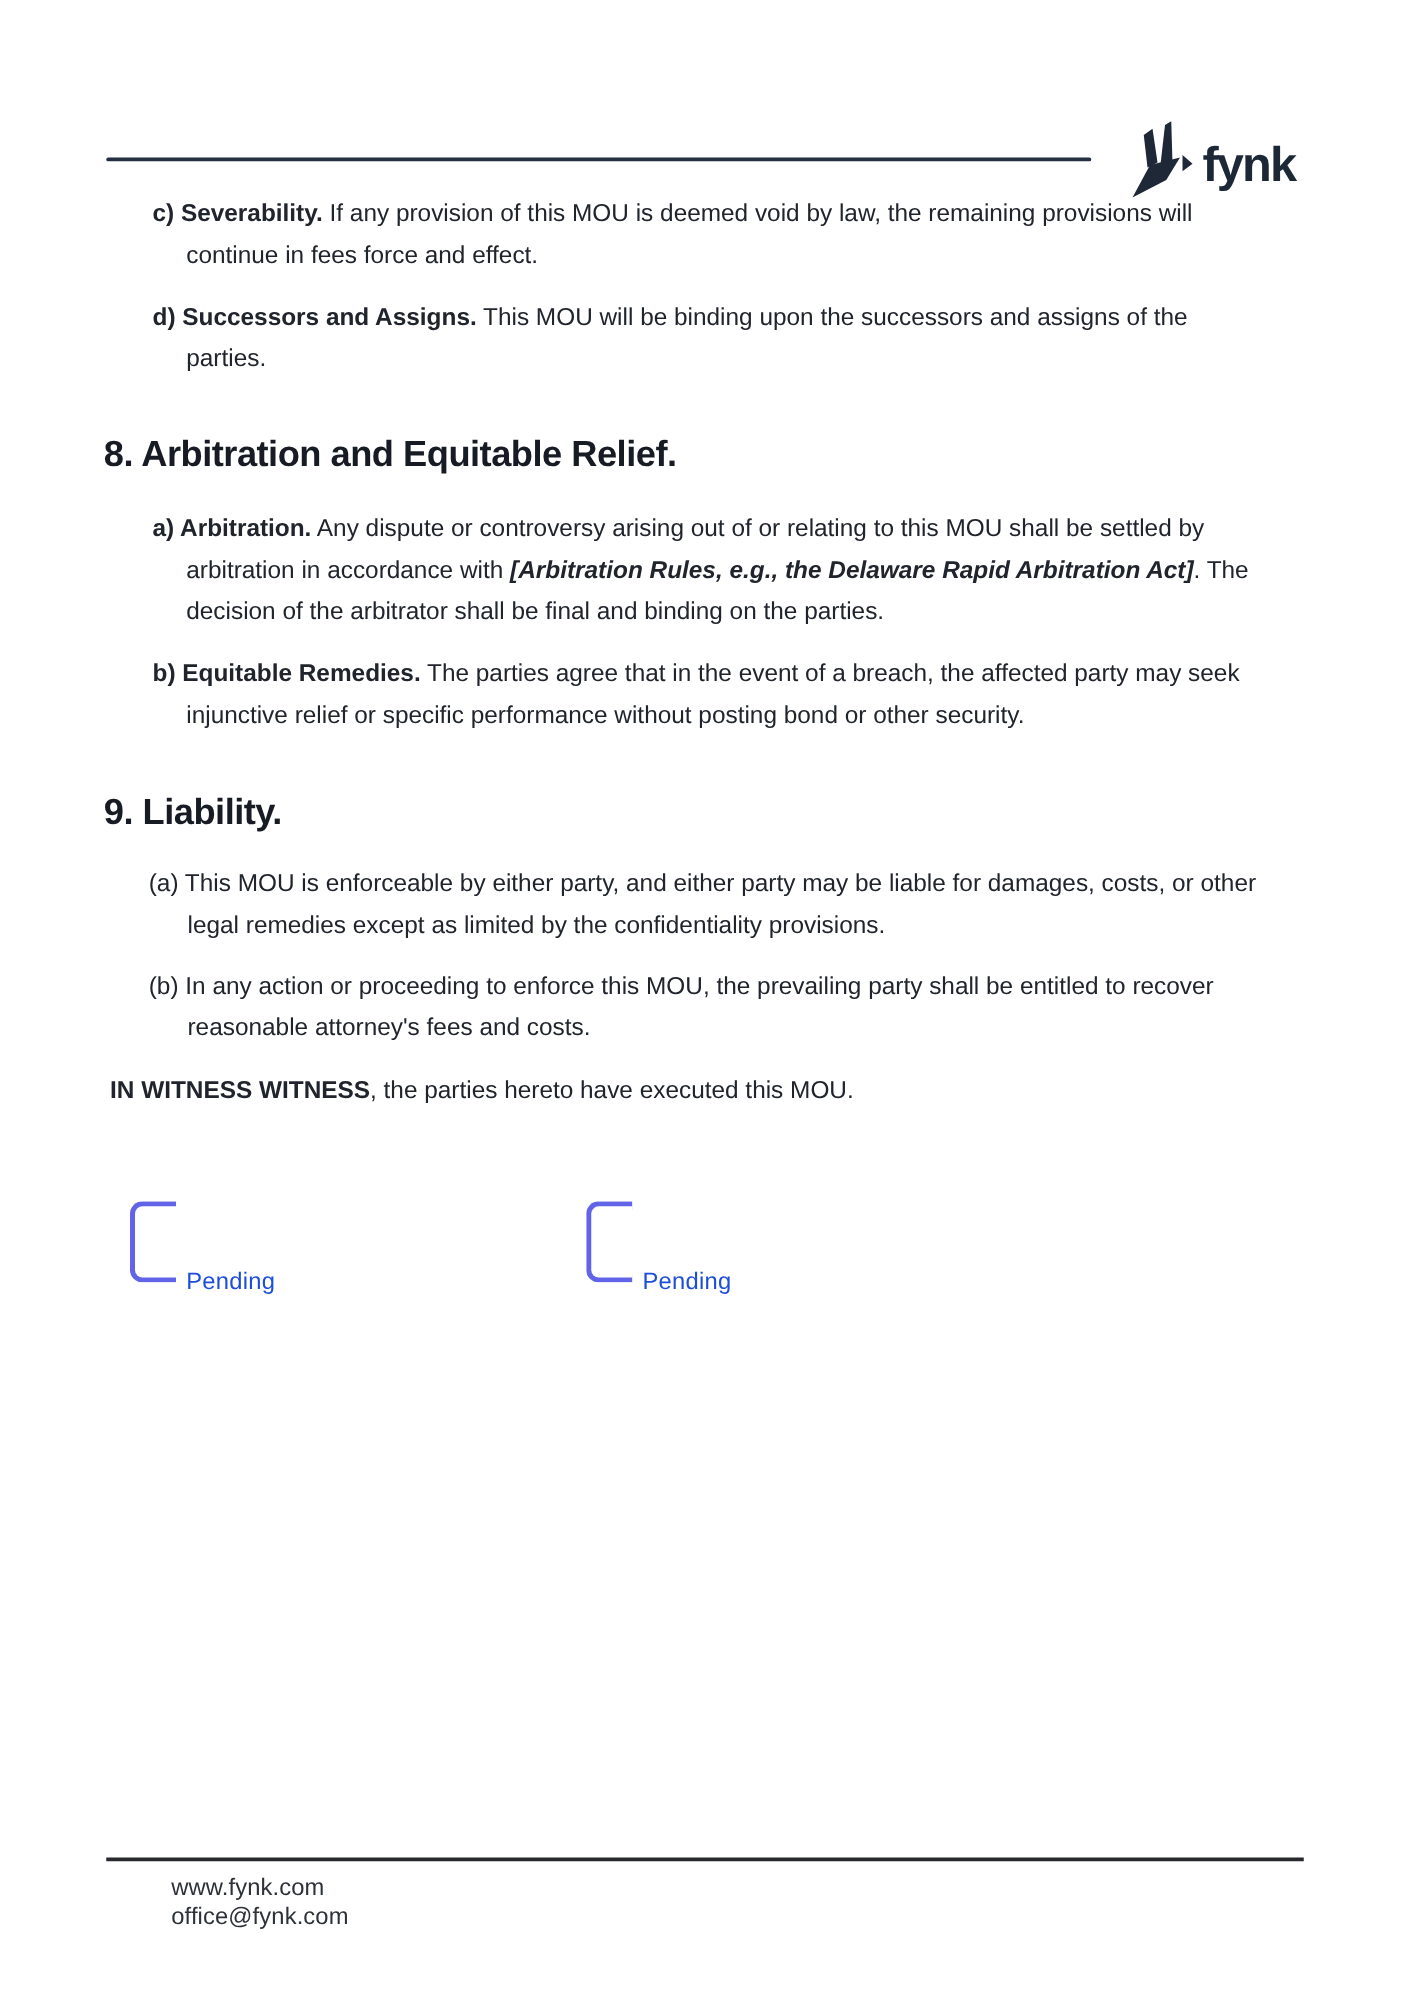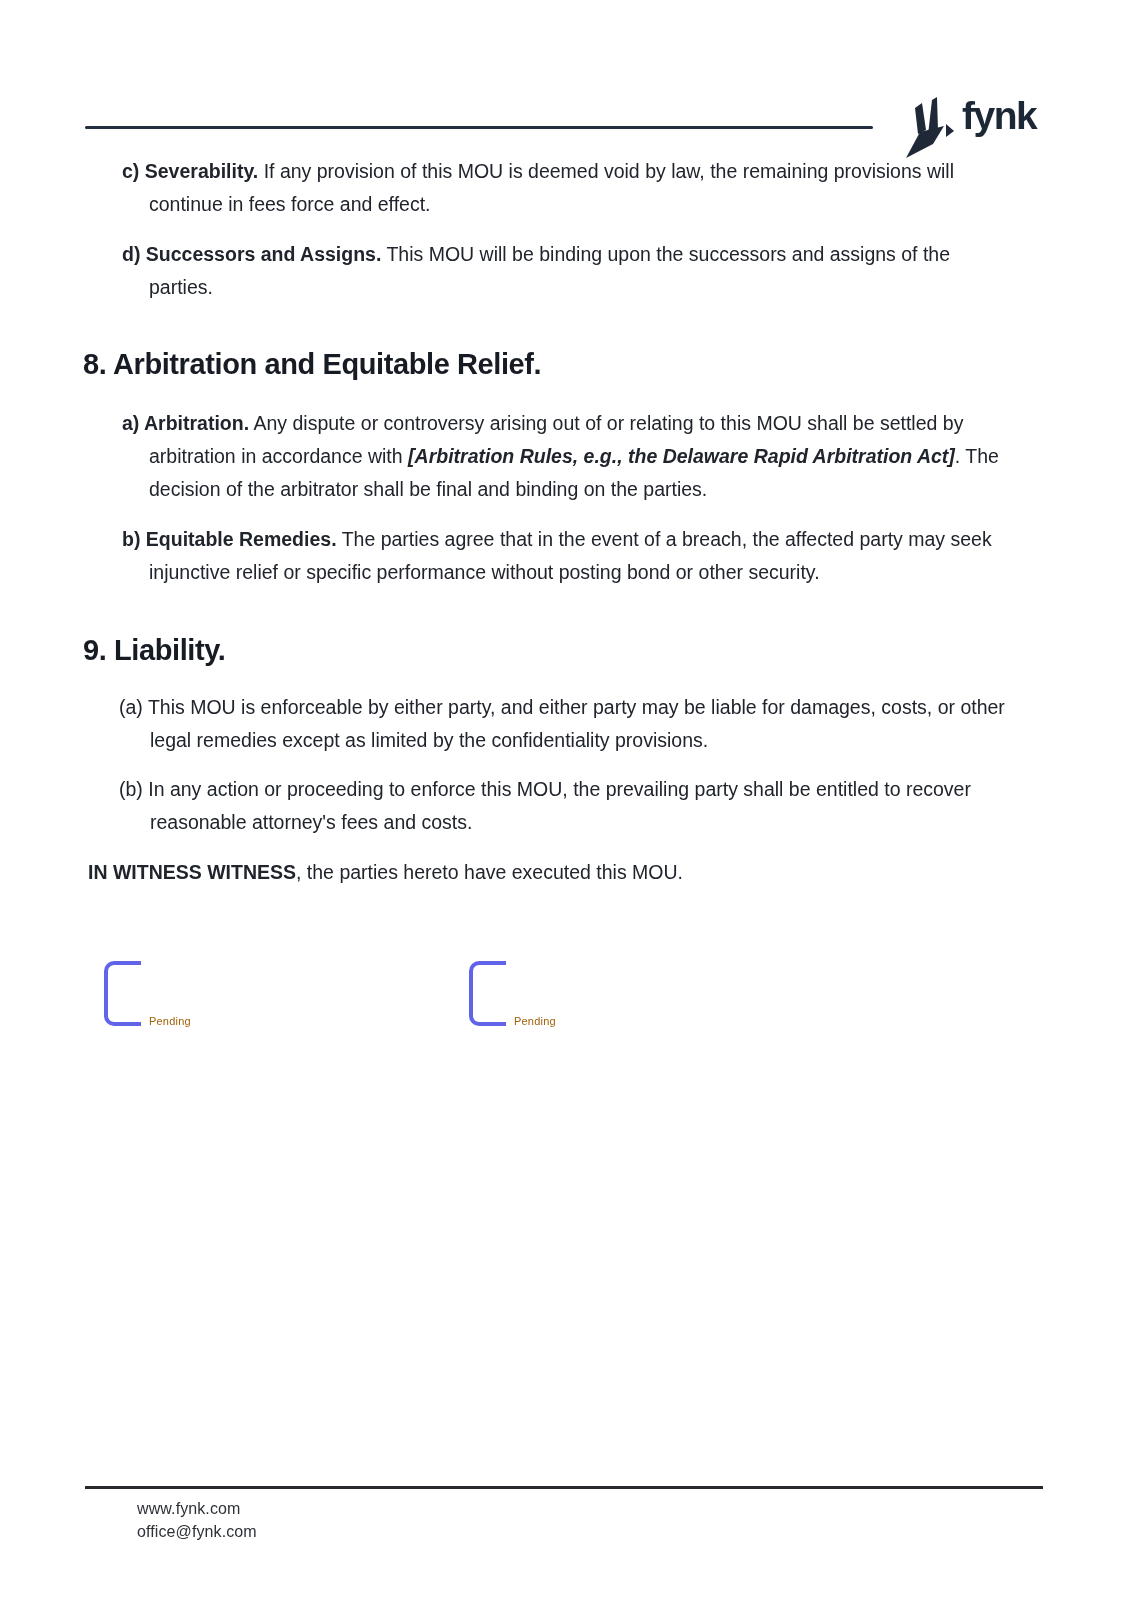--- a/index.html
+++ b/index.html
@@ -19,21 +19,21 @@
     position: absolute;
     left: 85px; top: 126px;
     width: 788px; height: 3px;
     background: #232e40;
     border-radius: 2px;
   }
   .brand-logo {
     position: absolute;
     left: 901px; top: 96px;
     display: flex;
-    align-items: flex-start;
+    align-items: flex-end;
   }
   .brand-logo svg { display: block; }
   .wordmark {
     font-size: 39px;
     font-weight: 800;
     letter-spacing: -1.5px;
     color: #1c2836;
     margin-left: 7px;
     line-height: 1;
     padding-bottom: 10px;
@@ -83,37 +83,37 @@
     position: absolute;
     left: 0; top: 0;
     width: 37px; height: 65px;
     border: 4px solid #6164e8;
     border-right: none;
     border-radius: 10px 0 0 10px;
   }
   .sig-status {
     position: absolute;
     left: 45px; top: 54px;
-    font-size: 11px;
+    font-size: 19px;
     font-weight: 500;
-    color: #a16207;
+    color: #1d4ed8;
     letter-spacing: 0.2px;
   }
 
   
   .footer-rule {
     position: absolute;
     left: 85px; top: 1486px;
     width: 958px; height: 3px;
     background: #27292c;
   }
   .footer-line {
     position: absolute;
     left: 137px;
-    font-size: 16px;
+    font-size: 19px;
     color: #2d3138;
     letter-spacing: 0.1px;
   }
   .pos-web   { top: 1500px; }
   .pos-email { top: 1523px; }
 </style>
 </head>
 <body>
 
 <div class="page">

